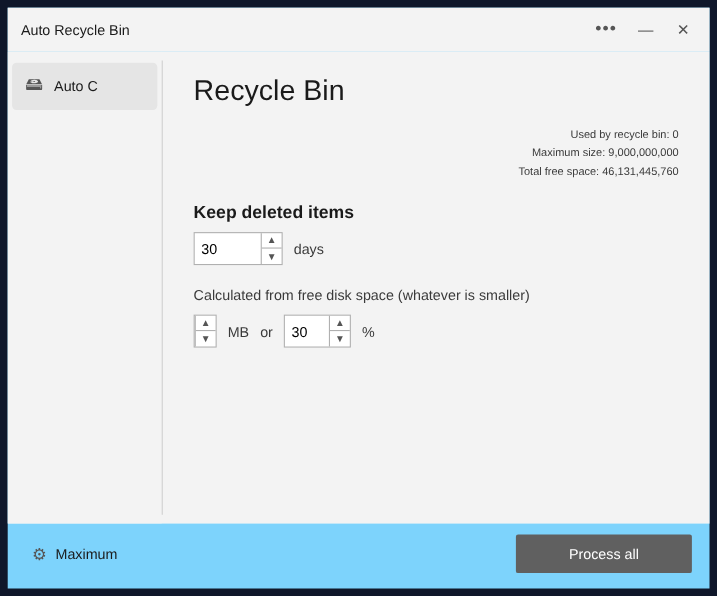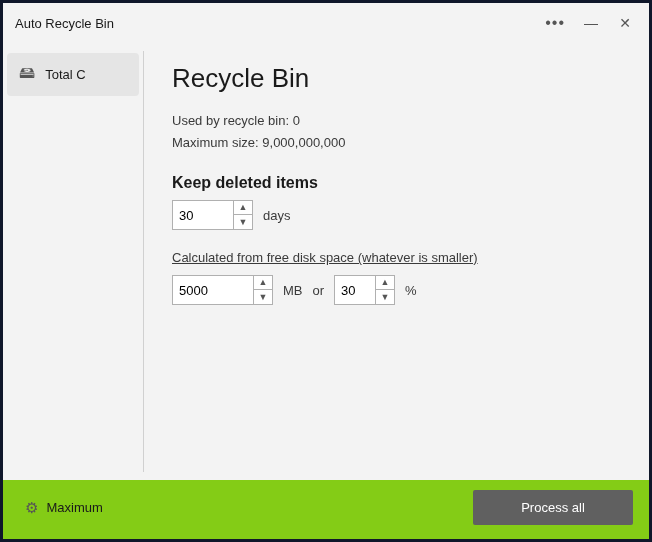--- a/index.html
+++ b/index.html
@@ -7,22 +7,22 @@
       font-family: 'Segoe UI', Arial, sans-serif;
       font-size: 13px;
       background: #f3f3f3;
       width: 652px;
       height: 542px;
       overflow: hidden;
     }
     .window {
       width: 652px;
       height: 542px;
-      background: #84cc16;
-      border: 3px solid #0f172a;
+      background: #7dd3fc;
+      border: 7px solid #0f172a;
       display: flex;
       flex-direction: column;
     }
     .titlebar {
       display: flex;
       align-items: center;
       justify-content: space-between;
       padding: 0 8px 0 12px;
       height: 40px;
       background: #f3f3f3;
@@ -110,21 +110,22 @@
       font-size: 26px;
       font-weight: 300;
       color: #1a1a1a;
       margin-bottom: 16px;
     }
 
     .info-block {
       margin-bottom: 20px;
       color: #3a3a3a;
       line-height: 1.7;
-      font-size: 13px;
+      font-size: 10px;
+      text-align: right;
     }
 
     .section-label {
       font-weight: 700;
       font-size: 16px;
       color: #1a1a1a;
       margin-bottom: 8px;
     }
 
     .row-control {
@@ -181,21 +182,20 @@
 
     .unit-label {
       font-size: 13px;
       color: #3a3a3a;
     }
 
     .section-desc {
       font-size: 13px;
       color: #3a3a3a;
       margin-bottom: 10px;
-      text-decoration: underline;
     }
 
     .footer {
       display: flex;
       align-items: center;
       justify-content: space-between;
       padding: 10px 16px 14px 16px;
       flex-shrink: 0;
     }
 
@@ -236,49 +236,49 @@
       <span class="titlebar-dots">•••</span>
       <div class="titlebar-btn">—</div>
       <div class="titlebar-btn close">✕</div>
     </div>
   </div>
 
   <div class="content-area">
     <div class="sidebar">
       <div class="sidebar-item active">
         <span class="sidebar-icon">🖴</span>
-        <span>Total C</span>
+        <span>Auto C</span>
       </div>
     </div>
     <div class="divider-vertical"></div>
 
     <div class="main-content">
       <div class="main-title">Recycle Bin</div>
 
       <div class="info-block">
         <div>Used by recycle bin: 0</div>
         <div>Maximum size: 9,000,000,000</div>
+        <div>Total free space: 46,131,445,760</div>
       </div>
 
       <div class="section-label">Keep deleted items</div>
       <div class="row-control">
         <div class="spinner-wrap">
           <input class="spinner-input" type="text" value="30" style="">
           <div class="spinner-buttons">
             <div class="spinner-btn">▲</div>
             <div class="spinner-btn">▼</div>
           </div>
         </div>
         <span class="unit-label">days</span>
       </div>
 
       <div class="section-desc">Calculated from free disk space (whatever is smaller)</div>
       <div class="row-control">
         <div class="spinner-wrap">
-          <input class="spinner-input wide" type="text" value="5000" style="">
           <div class="spinner-buttons">
             <div class="spinner-btn">▲</div>
             <div class="spinner-btn">▼</div>
           </div>
         </div>
         <span class="unit-label">MB</span>
         <span class="unit-label">or</span>
         <div class="spinner-wrap">
           <input class="spinner-input narrow" type="text" value="30" style="">
           <div class="spinner-buttons">

